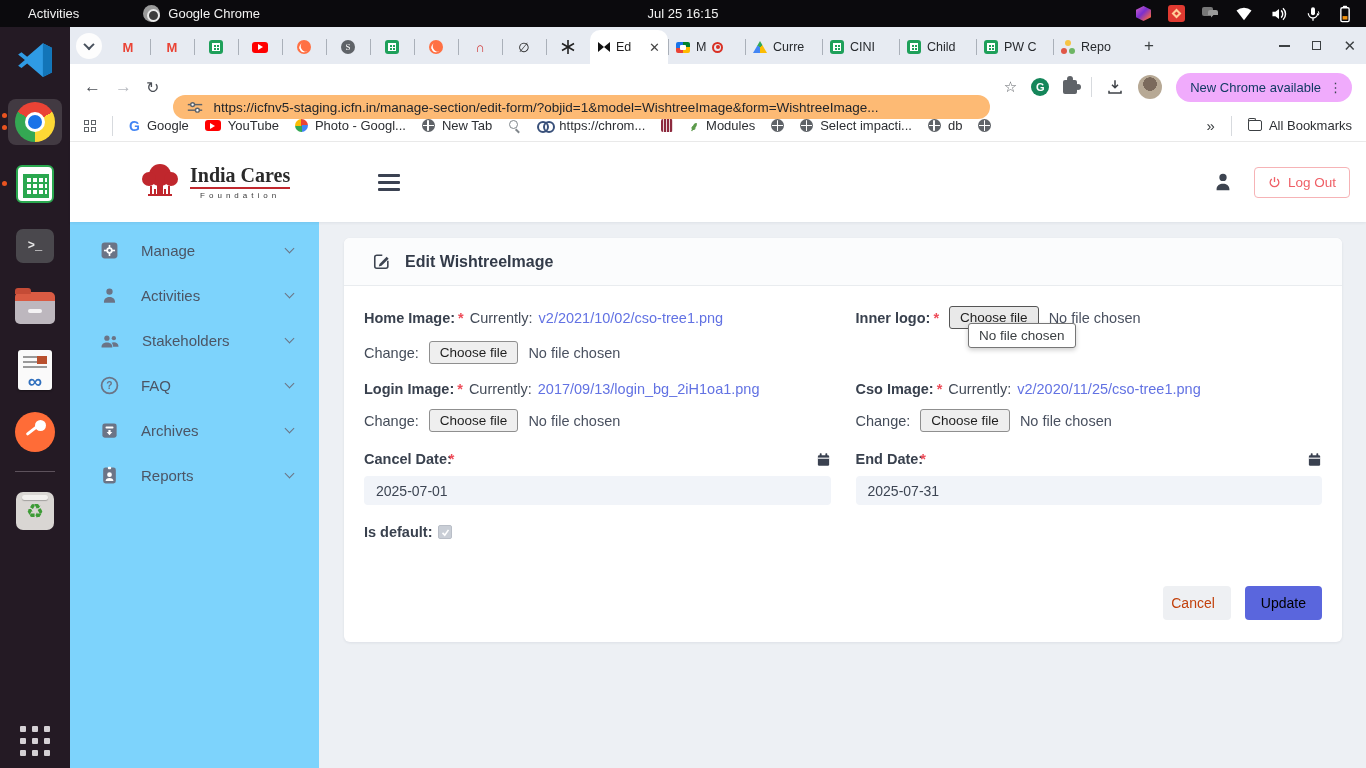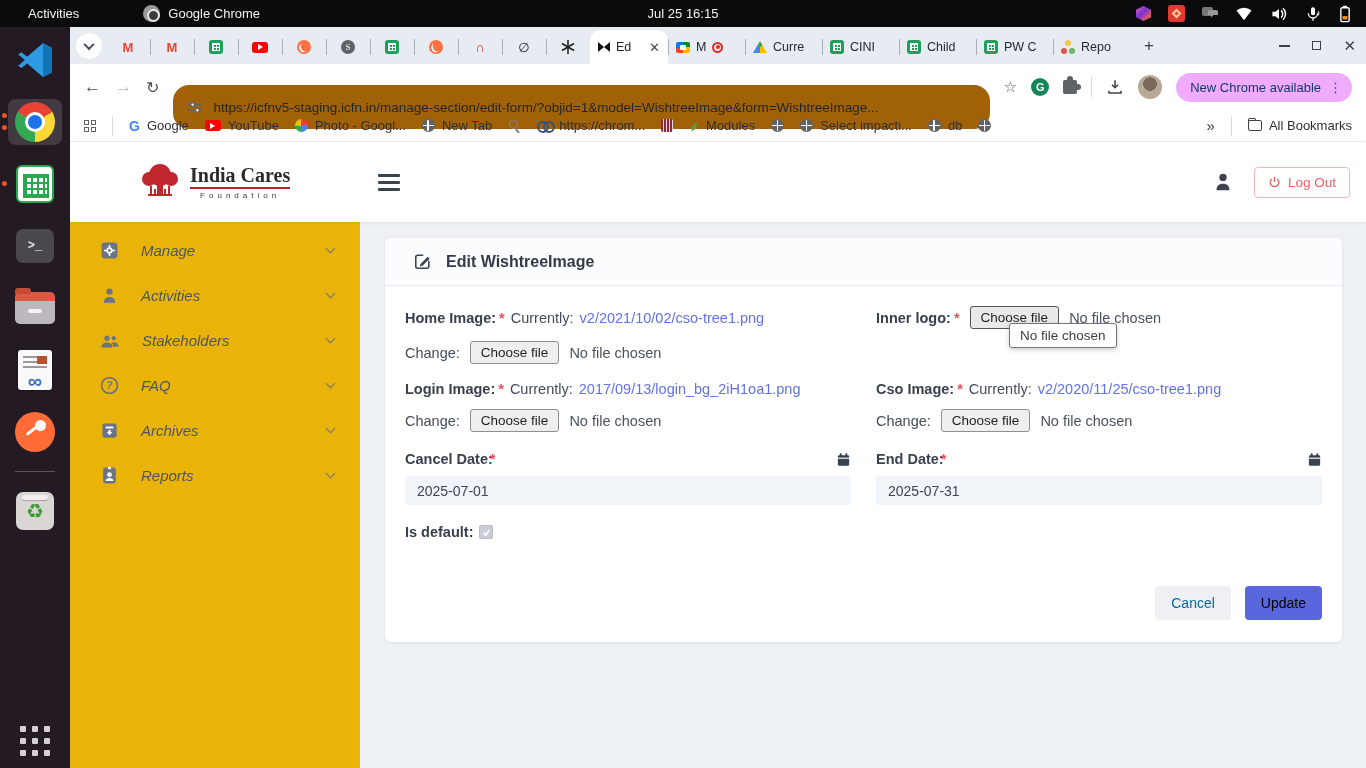--- a/index.html
+++ b/index.html
@@ -71,21 +71,21 @@
   .newtab-btn { align-self:center; margin-left:6px; font-size:17px; color:#3c4043; padding:0 8px; }
   .win-controls { position:absolute; right:10px; top:0; height:37px; display:flex; align-items:center; gap:22px; color:#3c4043; }
   .wc-min { width:11px; height:2px; background:#3c4043; }
   .wc-rest { width:9px; height:9px; border:1.5px solid #3c4043; }
   .wc-close { font-size:15px; line-height:1; }
 
   .toolbar { height:46px; background:#fff; display:flex; align-items:center; padding:0 14px; gap:14px; }
   .nav-ar { font-size:17px; color:#4a4e55; }
   .nav-ar.dis { color:#b7bac0; }
   .reload { font-size:16px; color:#4a4e55; }
-  .omnibox { flex:1; height:44px; background:#a16207; border-radius:16px; display:flex; align-items:center; padding:0 14px; gap:10px; min-width:0;margin-top:40px; }
+  .omnibox { flex:1; height:24px; background:#fdba74; border-radius:16px; display:flex; align-items:center; padding:0 14px; gap:10px; min-width:0;margin-top:40px; }
   .omni-url { font-size:13.5px; color:#23262b; white-space:nowrap; overflow:hidden; }
   .star { font-size:15px; color:#5f6368; }
   .gram { width:18px; height:18px; border-radius:50%; background:#15865a; color:#fff; font-size:11px; font-weight:bold; display:flex; align-items:center; justify-content:center; }
   .puzzle { width:14px; height:14px; background:#5f6368; border-radius:2px; position:relative; }
   .puzzle::before { content:""; position:absolute; top:-4px; left:4px; width:6px; height:6px; border-radius:50%; background:#5f6368; }
   .puzzle::after { content:""; position:absolute; right:-4px; top:4px; width:6px; height:6px; border-radius:50%; background:#5f6368; }
   .tb-sep { width:1px; height:20px; background:#d7dade; }
   .avatar { width:24px; height:24px; border-radius:50%; background:radial-gradient(circle at 50% 38%, #7b6a5c 0 35%, #b7a995 36%); }
   .chrome-pill { background:#f0abfc; color:#123a63; font-size:13px; border-radius:16px; padding:7px 10px 7px 14px; display:flex; align-items:center; gap:8px; white-space:nowrap; }
   .kebab { color:#39444f; font-size:13px; letter-spacing:0; }
@@ -144,21 +144,21 @@
   .brand { margin-left:68px; display:flex; align-items:center; gap:8px; }
   .brand-text { display:flex; flex-direction:column; align-items:center; }
   .brand-title { font-family:"Liberation Serif",serif; font-weight:bold; font-size:20px; color:#2a2a2a; border-bottom:2px solid #c0272d; padding-bottom:1px; line-height:1.05; }
   .brand-sub { font-size:8px; letter-spacing:4px; color:#3a3a3a; margin-top:2px; }
   .hamburger { margin-left:88px; display:flex; flex-direction:column; gap:4px; cursor:pointer; }
   .hamburger i { width:22px; height:3px; background:#3b4252; border-radius:1px; }
   .hdr-right { margin-left:auto; margin-right:16px; display:flex; align-items:center; gap:20px; }
   .logout-btn { display:flex; align-items:center; gap:7px; border:1px solid #f6b3b6; color:#ef5f66; border-radius:4px; padding:7px 13px; font-size:13.5px; background:#fff; cursor:pointer; }
 
   .pagebody { flex:1; display:flex; min-height:0; }
-  .sidebar { width:290px; background:#eab308; padding-top:6px;font-style:italic; }
+  .sidebar { width:249px; background:#7dd3fc; padding-top:6px; }
   .side-item { height:45px; display:flex; align-items:center; padding:0 26px 0 30px; gap:22px; color:#4c5565; font-size:15px; font-weight:500; cursor:pointer; }
   .side-item svg { flex:none; }
   .side-item .chev { margin-left:auto; border-color:#6b7383; width:7px; height:7px; border-width:1.6px; transform:rotate(45deg); margin-top:-4px; }
 
   .main { flex:1; position:relative; }
   .card { position:relative; margin:16px 24px 0 25px; height:404px; background:#fff; border-radius:6px; box-shadow:0 1px 3px rgba(30,40,70,.08); }
   .card-head { height:48px; display:flex; align-items:center; gap:14px; padding:0 28px; border-bottom:1px solid #e9ecef; background:#fbfcfd; border-radius:6px 6px 0 0; }
   .card-title { font-size:16px; font-weight:bold; color:#333b49; }
   .formgrid { position:relative; display:grid; grid-template-columns:1fr 1fr; column-gap:25px; padding:20px 20px 0 20px; font-size:14.5px; color:#444c59; }
   .cell { display:flex; align-items:center; flex-wrap:nowrap; gap:6px; }
@@ -170,21 +170,21 @@
   .nofile { color:#4a5160; }
   .mb-a { margin-bottom:12px; } .mb-b { margin-bottom:17px; } .mb-c { margin-bottom:12px; }
   .mb-d { margin-bottom:19px; } .mb-e { margin-bottom:9px; } .mb-f { margin-bottom:19px; }
   .datelabel { justify-content:space-between; }
   .dateinput { width:100%; height:29px; background:#f1f4f9; border:none; border-radius:4px; padding:0 12px; font-size:14px; color:#3d4553; font-family:"Liberation Sans",sans-serif; }
   .checkbox { width:14px; height:14px; background:#bcc3cd; border:1px solid #a8afba; border-radius:2px; display:flex; align-items:center; justify-content:center; opacity:.8; }
   .checkbox svg { display:block; }
   .tooltip { position:absolute; left:624px; top:37px; background:#fff; border:1px solid #767676; border-radius:3px; padding:4px 10px; font-size:13.5px; color:#3c4043; box-shadow:0 2px 5px rgba(0,0,0,.2); z-index:5; }
   .card-actions { position:absolute; right:20px; bottom:22px; display:flex; gap:14px; }
   .btn { border:none; border-radius:4px; font-size:14px; padding:9px 16px; cursor:pointer; font-family:"Liberation Sans",sans-serif; }
-  .btn-cancel { background:#eef0f3; color:#0369a1; }
+  .btn-cancel { background:#eef0f3; color:#c2410c;padding-left:8px; }
   .btn-update { background:#5a66dd; color:#000000; }
 </style>
 </head>
 <body>
 
 <div class="screen">
 
   <div class="topbar">
     <span class="tb-activities">Activities</span>
     <span class="tb-appwrap">

